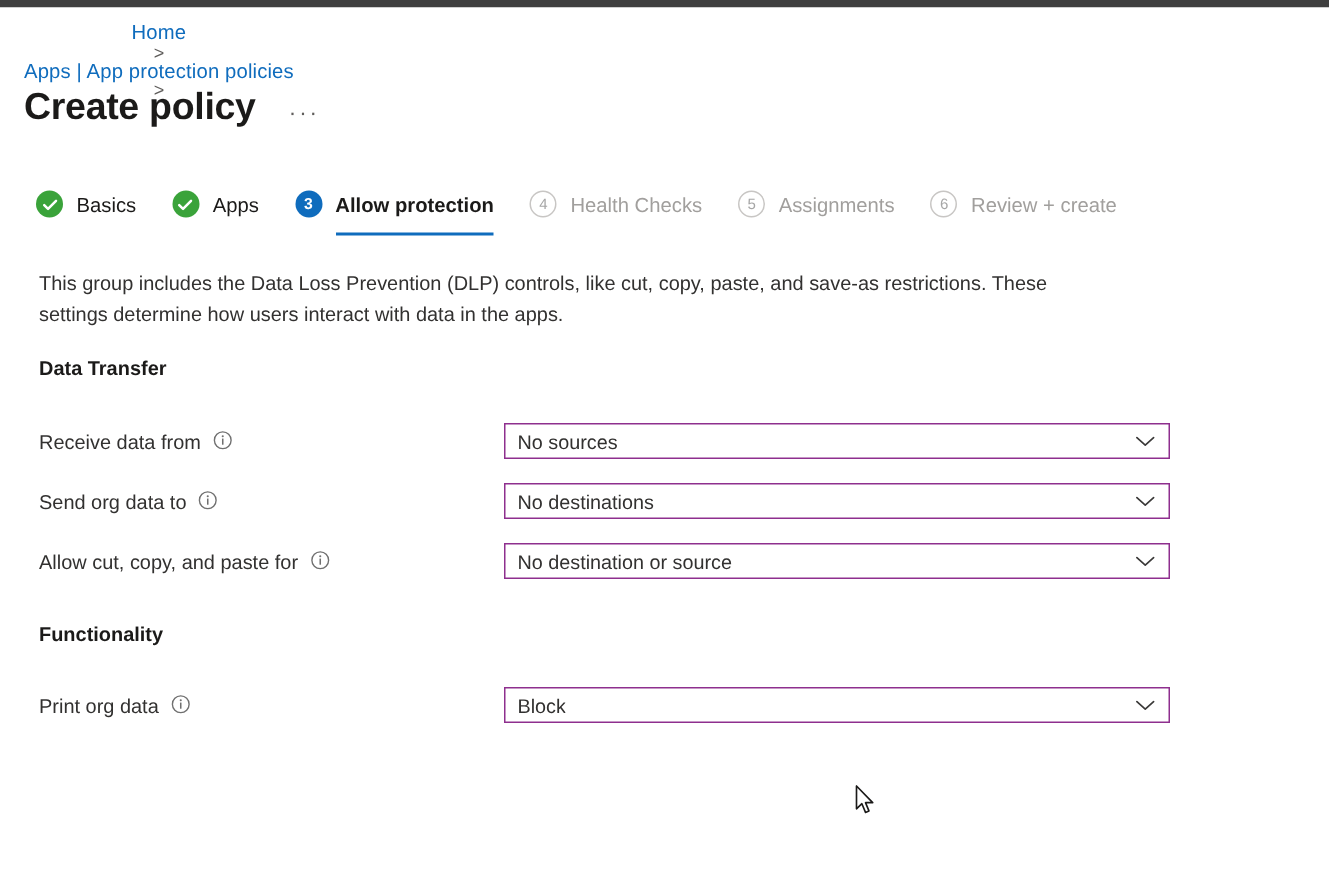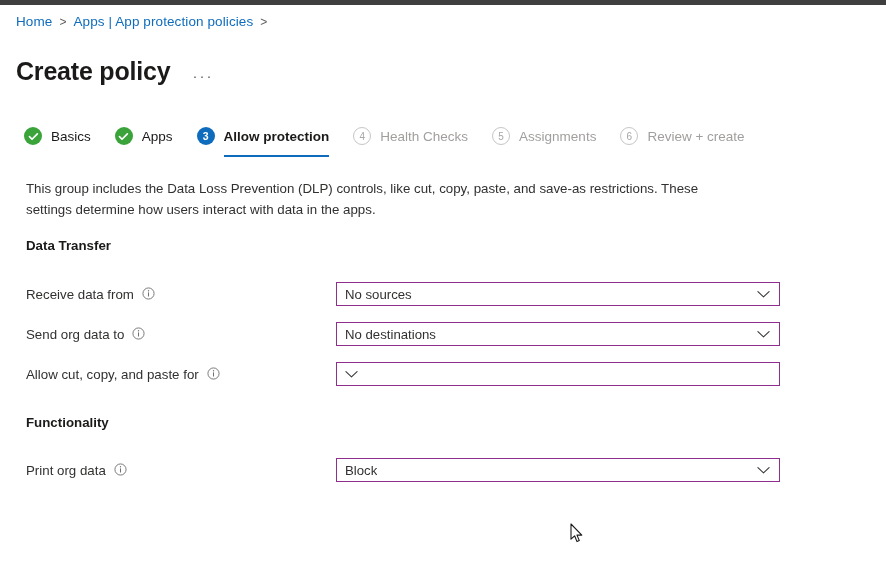--- a/index.html
+++ b/index.html
@@ -37,20 +37,21 @@
   
   .breadcrumb {
     position: absolute;
     left: 16px;
     top: 10px;
     display: flex;
     align-items: center;
     font-size: 13.5px;
     line-height: 1;
     white-space: nowrap;
+    flex-direction: column;
   }
   .crumb-link {
     color: #0f6cbd;
     cursor: pointer;
     letter-spacing: .1px;
   }
   .crumb-sep {
     color: #605e5c;
     margin: 0 7px;
     font-size: 12px;
@@ -363,20 +364,21 @@
       <span class="info-icon">
         <svg width="13" height="13" viewBox="0 0 14 14" aria-hidden="true">
           <circle cx="7" cy="7" r="6" fill="none" stroke="#707070" stroke-width="1"></circle>
           <circle cx="7" cy="4.1" r="0.75" fill="#707070"></circle>
           <rect x="6.45" y="5.8" width="1.1" height="4.4" fill="#707070"></rect>
         </svg>
       </span>
     </span>
   </div>
   <div class="dropdown dd-3">
+    <span class="dd-value">No destination or source</span>
     <span class="dd-chevron">
       <svg width="13" height="9" viewBox="0 0 14 9" aria-hidden="true">
         <path d="M1 1.5 L7 7 L13 1.5" fill="none" stroke="#3b3a39" stroke-width="1.2" stroke-linecap="round" stroke-linejoin="round"></path>
       </svg>
     </span>
   </div>
 
   <div class="section-heading heading-functionality">Functionality</div>
 
   <div class="form-row row-4">

